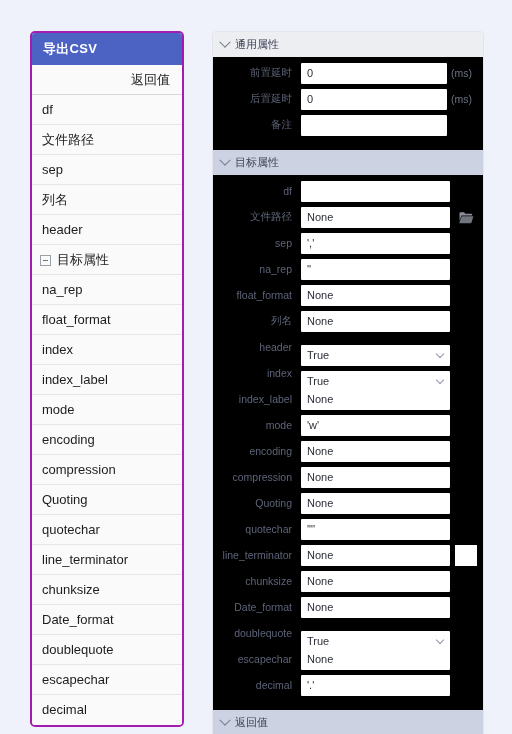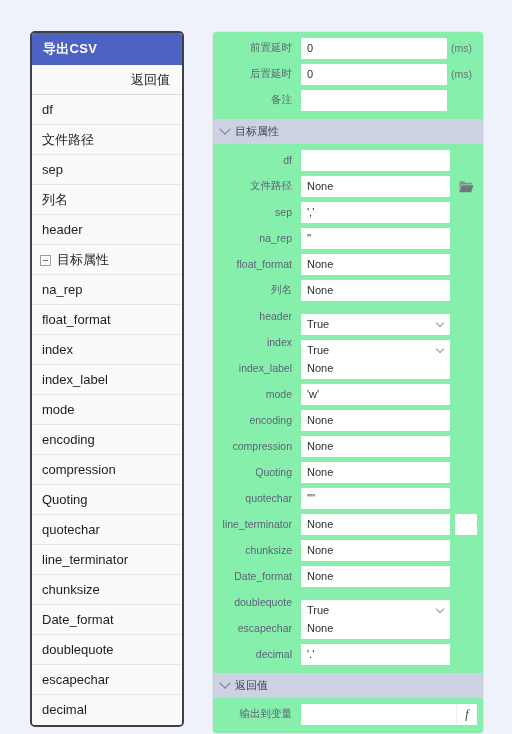--- a/index.html
+++ b/index.html
@@ -9,21 +9,21 @@
     background: #eff2fa;
     font-family: "Liberation Sans", "DejaVu Sans", sans-serif;
     overflow: hidden;
   }
 
   
   #left-panel {
     position: absolute;
     left: 30px; top: 31px;
     width: 154px;
-    border: 2px solid #404040;
+    border: 2px solid #a21caf;
     border-radius: 5px;
     background: #fafafa;
     overflow: hidden;
   }
   #left-header {
     background: #4c63c4;
     color: #ffffff;
     font-size: 13px;
     font-weight: bold;
     padding: 7px 0 7px 11px;
@@ -88,21 +88,21 @@
   .section-head.general { background: #edeef2; }
   .section-head.target  { background: #ccd2e2; }
   .section-head.ret     { background: #ccd2e2; }
   .chev-down {
     display:inline-block;
     width: 8px; height: 8px;
     border-right: 1.3px solid #767d8c;
     border-bottom: 1.3px solid #767d8c;
     transform: rotate(45deg) translate(-2px,-2px);
   }
-  .sec-body { background: #86efac; padding: 4px 0 5px 0; }
+  .sec-body { background: #000000; padding: 4px 0 11px 0; }
 
   .frow {
     display: flex;
     align-items: center;
     height: 24px;
     margin-bottom: 2px;
     padding-right: 6px;
   }
   .flabel {
     width: 88px;
@@ -197,20 +197,24 @@
       <div class="lp-row"><span>chunksize</span></div>
       <div class="lp-row"><span>Date_format</span></div>
       <div class="lp-row"><span>doublequote</span></div>
       <div class="lp-row"><span>escapechar</span></div>
       <div class="lp-row"><span>decimal</span></div>
     </div>
 </div>
 
 <div id="right-panel">
 
+  <div class="section-head general">
+    <span class="chev-down"></span>
+    <span>通用属性</span>
+  </div>
   <div class="sec-body" id="general-body">
       <div class="frow">
         <div class="flabel">前置延时</div>
         <div class="fctl">
           <span class="val">0</span>
         </div>
         <div class="suffix">(ms)</div>
       </div>
       <div class="frow">
         <div class="flabel">后置延时</div>

